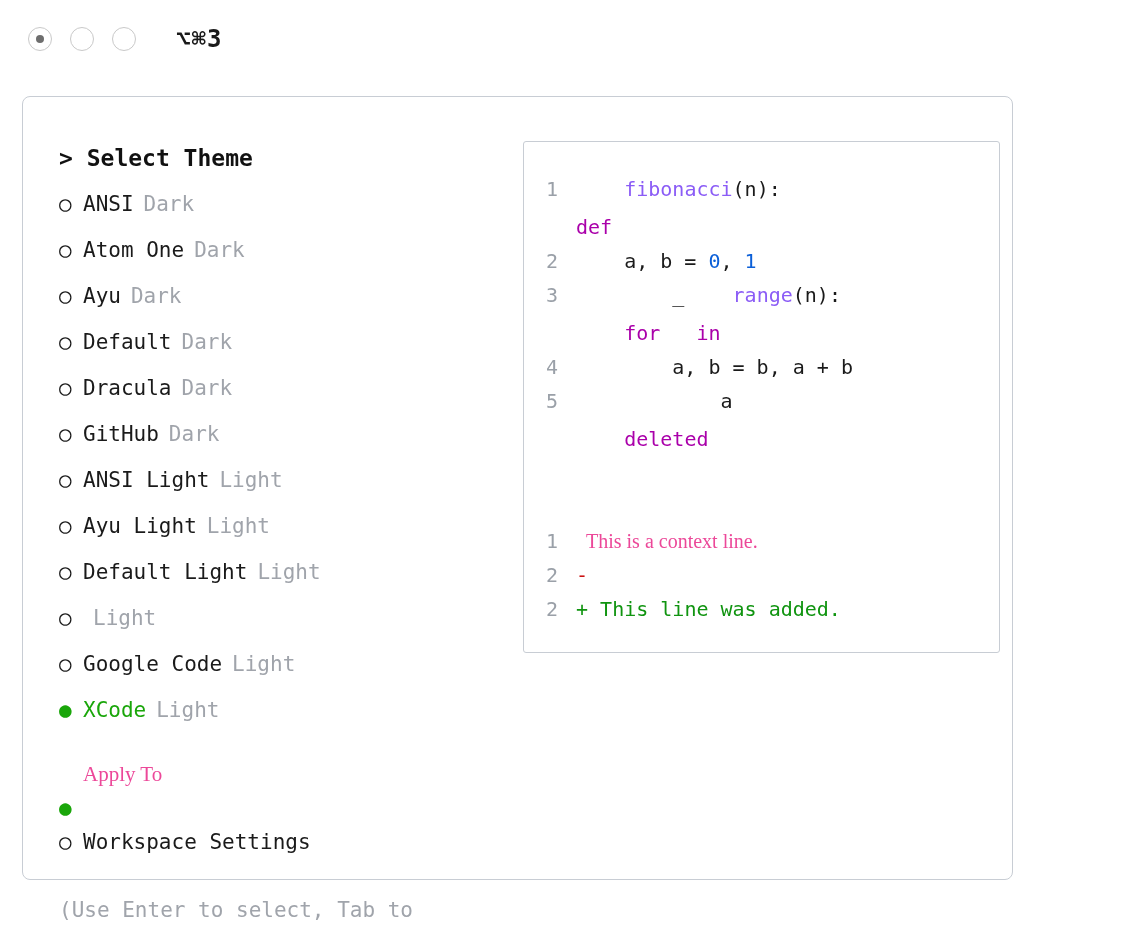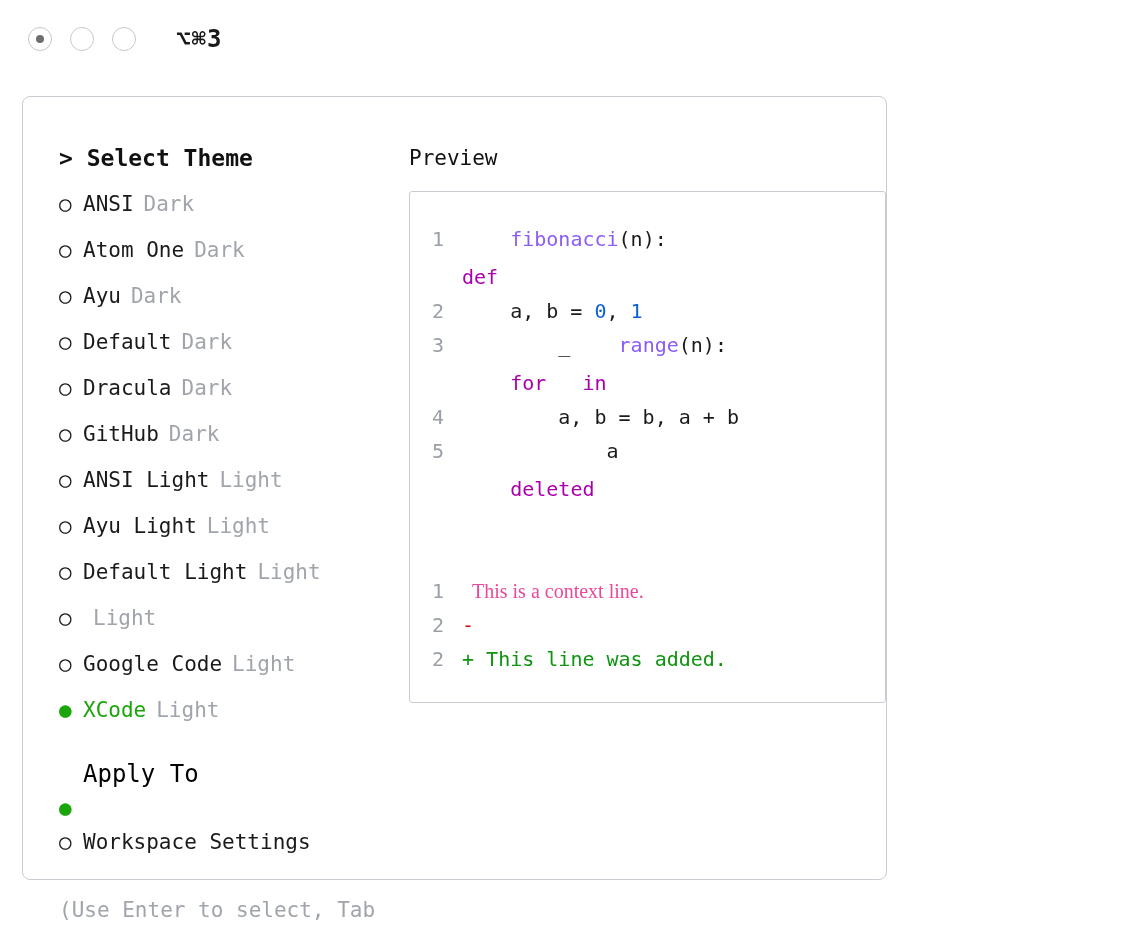--- a/index.html
+++ b/index.html
@@ -54,21 +54,21 @@
     margin-left: 22px;
     font-size: 24px;
     font-weight: bold;
     color: #1a1a1a;
     letter-spacing: 1px;
   }
   .panel {
     position: absolute;
     left: 22px;
     top: 96px;
-    width: 865px;
+    width: 991px;
     height: 784px;
     border: 1px solid #c8cdd4;
     border-radius: 8px;
     box-sizing: border-box;
     background: #ffffff;
   }
   .cols {
     display: flex;
     padding: 44px 0 0 16px;
   }
@@ -106,25 +106,26 @@
   .opt.selected .bullet { color: #1aa60a; }
   .opt.selected .opt-label { color: #1aa60a; }
   .opt-label { color: #1a1a1a; }
   .opt-suffix {
     color: #a0a4ab;
     padding-left: 10px;
     margin-top: 12px;
   }
   .section-gap { height: 30px; }
   .subheading {
-    font-size: 24px;
-    line-height: 34px;
-    color: #000000;
+    font-size: 21px;
+    line-height: 34px;
+    color: #ec4899;
     padding-left: 24px;
     white-space: pre;
+    font-family: Liberation Serif, serif;
   }
   .hint {
     margin-top: 34px;
     font-size: 21px;
     line-height: 34px;
     color: #a0a4ab;
     max-width: 400px;
   }
   .preview-title {
     font-size: 21px;
@@ -252,21 +253,20 @@
           <div class="opt">
             <span class="bullet">○</span>
             <span class="opt-label">Workspace Settings</span>
           </div>
         </div>
 
         <div class="hint">(Use Enter to select, Tab to change focus)</div>
       </div>
 
       <div class="right-col">
-        <div class="preview-title">Preview</div>
 
         <div class="preview-box">
 
           <div class="code-line">
             <span class="ln">1</span>
             <span class="kw">def </span><span class="fn">fibonacci</span><span class="plain">(n):</span>
           </div>
 
           <div class="code-line">
             <span class="ln">2</span>

